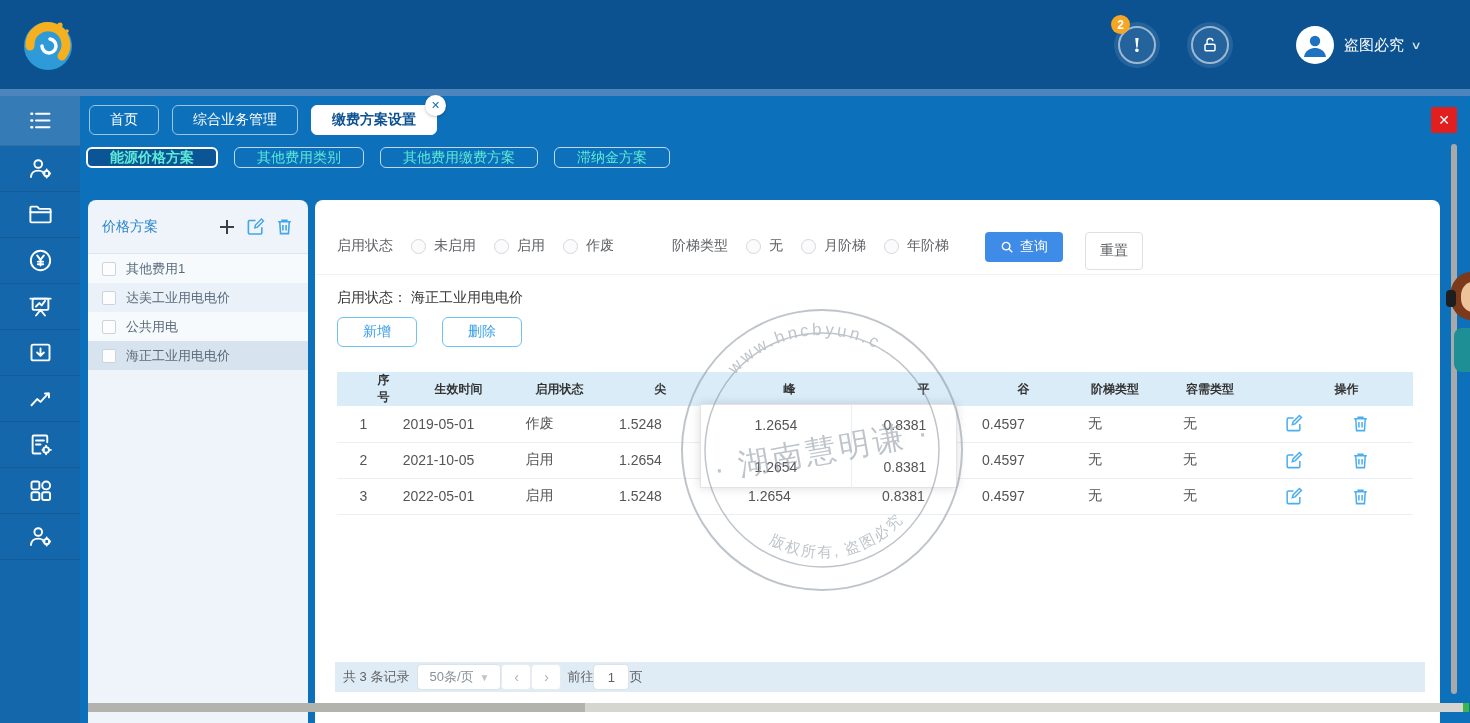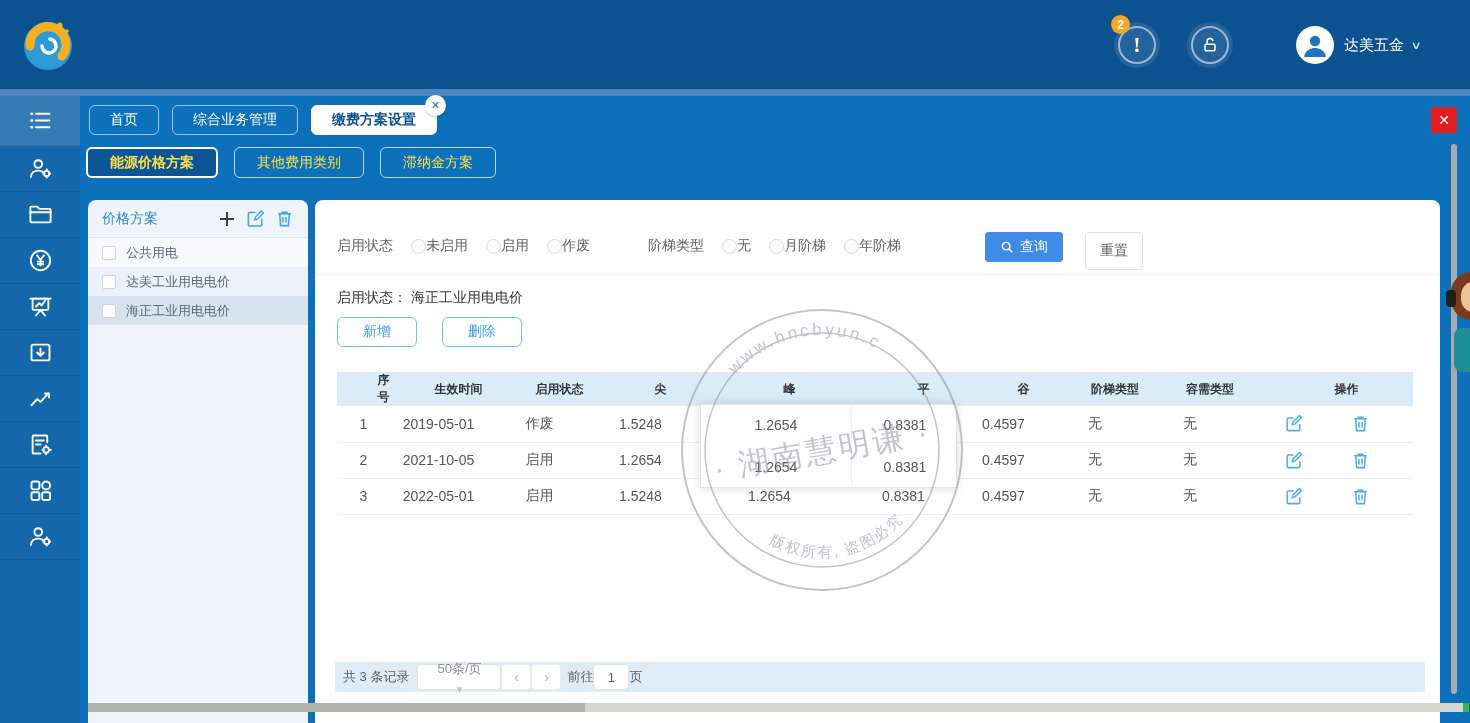--- a/index.html
+++ b/index.html
@@ -42,51 +42,51 @@
   .content { position:absolute; left:80px; top:96px; width:1390px; height:627px; }
 
   .tabs1 { position:absolute; left:9px; top:9px; display:flex; gap:13px; }
   .tab1 { position:relative; height:30px; padding:0 20px; display:flex; align-items:center;
     border:1px solid #9cc3e4; border-radius:6px; color:#fff; font-size:14px; cursor:pointer; }
   .tab1.active { background:#fff; color:#0c5291; font-weight:bold; border-color:#fff; }
   .tab-close-badge { position:absolute; right:-10px; top:-11px; width:21px; height:21px; border-radius:50%;
     background:#fff; color:#1d6fb4; font-size:11px; font-weight:bold; display:flex; align-items:center;
     justify-content:center; box-shadow:0 1px 3px rgba(0,0,0,.25); cursor:pointer; }
   .tabs2 { position:absolute; left:6px; top:51px; display:flex; gap:16px; }
-  .tab2 { height:31px; padding:0 22px; display:flex; align-items:center;
-    border:1px solid #bcd9ef; border-radius:6px; color:#fde047; font-size:14px; cursor:pointer; }
+  .tab2 { height:21px; padding:0 22px; display:flex; align-items:center;
+    border:1px solid #bcd9ef; border-radius:6px; color:#5eead4; font-size:14px; cursor:pointer; }
   .tab2.active { background:#0b5596; border:2px solid #fff; font-weight:bold; }
 
   .win-close { position:absolute; right:13px; top:11px; width:26px; height:26px; background:#e11f1f;
     color:#fff; font-size:14px; font-weight:bold; display:flex; align-items:center; justify-content:center;
     border-radius:2px; cursor:pointer; }
 
   
   .price-panel { position:absolute; left:8px; top:104px; width:220px; height:601px;
     background:#eef4fa; border-radius:8px 8px 0 0; overflow:hidden; }
-  .pp-header { height:38px; display:flex; align-items:center; padding:0 14px;
+  .pp-header { height:54px; display:flex; align-items:center; padding:0 14px;
     border-bottom:1px solid #dce6ef; }
   .pp-title { color:#2e86c9; font-size:14px; }
   .pp-tools { margin-left:auto; display:flex; align-items:center; gap:10px; }
   .pp-tools .tool { cursor:pointer; display:flex; align-items:center; }
   .price-list .row { height:29px; display:flex; align-items:center; gap:10px; padding-left:14px;
     font-size:13px; color:#5a6b7b; cursor:pointer; }
   .price-list .row:nth-child(odd) { background:#f6fafd; }
   .price-list .row:nth-child(even) { background:#eaf1f8; }
   .price-list .row.selected { background:#d7e3ee; }
   .cbx { width:14px; height:14px; border:1px solid #c9d4de; border-radius:2px; background:#fdfdfd; flex:0 0 auto; }
 
   
   .main-panel { position:absolute; left:235px; top:104px; width:1125px; height:601px;
     background:#fff; border-radius:8px; }
 
   .filter-row { position:absolute; left:22px; top:31px; height:30px; display:flex; align-items:center; }
   .f-group { display:flex; align-items:center; gap:18px; font-size:14px; color:#606266; }
   .f-group + .f-group { margin-left:58px; }
-  .f-opt { display:flex; align-items:center; cursor:pointer; }
+  .f-opt { display:flex; align-items:center; gap:8px; cursor:pointer; }
   .radio { width:15px; height:15px; border:1px solid #d3d7de; border-radius:50%; background:#fbfbfb; }
   .btn-search { position:absolute; left:670px; top:32px; width:78px; height:30px; background:#3f8ce8;
     color:#fff; font-size:14px; border:none; border-radius:4px; cursor:pointer;
     display:flex; align-items:center; justify-content:center; gap:6px; }
   .btn-reset { position:absolute; left:770px; top:32px; width:58px; height:38px; background:#fff;
     color:#606266; font-size:14px; border:1px solid #dcdfe6; border-radius:4px; cursor:pointer; }
 
   .filter-div { position:absolute; left:0; top:74px; width:100%; border-top:1px solid #eef1f5; }
 
   .scheme-line { position:absolute; left:22px; top:89px; font-size:14px; color:#333; }
@@ -109,21 +109,21 @@
   .patch span { display:flex; align-items:center; justify-content:center; font-size:14px; color:#555; }
   .patch span:nth-child(2n) { border-left:1px solid #ebeef5; }
   .wm { position:absolute; left:352px; top:95px; width:310px; height:310px; z-index:4;
     transform:rotate(-10deg); pointer-events:none; opacity:.55; }
 
   
   .pag-strip { position:absolute; left:20px; top:462px; width:1090px; height:30px; background:#dfecf5;
     display:flex; align-items:center; gap:0; padding:0 8px; font-size:13px; color:#606266; }
   .pag-total { margin-right:8px; }
   .pag-size { width:84px; height:26px; background:#fff; border:1px solid #dde2e8; border-radius:4px;
-    display:flex; align-items:center; justify-content:center; gap:6px; color:#8a9199; cursor:pointer;flex-direction:column; }
+    display:flex; align-items:center; justify-content:center; gap:6px; color:#8a9199; cursor:pointer; }
   .pag-size .dd { color:#c0c4cc; font-size:10px; }
   .pag-btn { width:30px; height:26px; background:#fff; border-radius:4px; border:1px solid #e8ecf0;
     display:flex; align-items:center; justify-content:center; color:#aab1b9; font-size:14px; cursor:pointer; }
   .pag-goto { margin-left:6px; }
   .pag-input { width:36px; height:26px; background:#fff; border:1px solid #dde2e8; border-radius:4px;
     text-align:center; font-size:13px; color:#606266; }
 
   
   .vscroll { position:absolute; left:1371px; top:48px; width:6px; height:550px; background:#a9a9a9; border-radius:3px; }
   .hscroll-track { position:absolute; left:8px; top:607px; width:1378px; height:9px; background:#d6d6d1; }
@@ -165,21 +165,21 @@
         </svg>
       </div>
     </div>
     <div class="avatar">
       <svg width="30" height="30" viewBox="0 0 30 30">
         <circle cx="15" cy="11" r="5.2" fill="#1e72c0"></circle>
         <path d="M4 27 c1-7 7-9 11-9 s10 2 11 9 z" fill="#1e72c0"></path>
       </svg>
     </div>
     <div class="user-wrap">
-      <span>达美五金</span>
+      <span>盗图必究</span>
       <span class="chev">∨</span>
     </div>
   </div>
   <div class="header-sep"></div>
 
   <div class="sidebar" id="sidebar">
       <div class="side-item">
         <span style="display:flex">
           <svg viewBox="0 0 24 24" fill="none" stroke="#fff" stroke-width="1.7" stroke-linecap="round" stroke-linejoin="round">
             <path d="M8 6h12M8 12h12M8 18h12"></path>
@@ -281,20 +281,21 @@
         </div>
         <div class="tab1 active">
           <span>缴费方案设置</span>
           <span class="tab-close-badge">✕</span>
         </div>
       </div>
     <div class="win-close">✕</div>
     <div class="tabs2" id="tabs-secondary">
         <div class="tab2 active">能源价格方案</div>
         <div class="tab2">其他费用类别</div>
+        <div class="tab2">其他费用缴费方案</div>
         <div class="tab2">滞纳金方案</div>
       </div>
 
     <div class="price-panel">
       <div class="pp-header">
         <span class="pp-title">价格方案</span>
         <span class="pp-tools">
           <span class="tool">
             <svg width="18" height="18" viewBox="0 0 18 18" stroke="#3b3f45" stroke-width="2">
                 <path d="M9 2 v14 M2 9 h14"></path>
@@ -309,25 +310,29 @@
           <span class="tool">
             <svg width="19" height="19" viewBox="0 0 24 24" fill="none" stroke="#42a5e8" stroke-width="2">
               <path d="M4 6 h16 M9 6 V4 h6 v2 M6 6 l1 15 h10 l1 -15 M10 10 v7 M14 10 v7"></path>
             </svg>
           </span>
         </span>
       </div>
       <div class="price-list" id="price-list">
           <div class="row">
             <span class="cbx"></span>
-            <span>公共用电</span>
+            <span>其他费用1</span>
           </div>
           <div class="row">
             <span class="cbx"></span>
             <span>达美工业用电电价</span>
+          </div>
+          <div class="row">
+            <span class="cbx"></span>
+            <span>公共用电</span>
           </div>
           <div class="row selected">
             <span class="cbx"></span>
             <span>海正工业用电电价</span>
           </div>
         </div>
     </div>
 
     <div class="main-panel">
       <div class="filter-row" id="filter-row">

